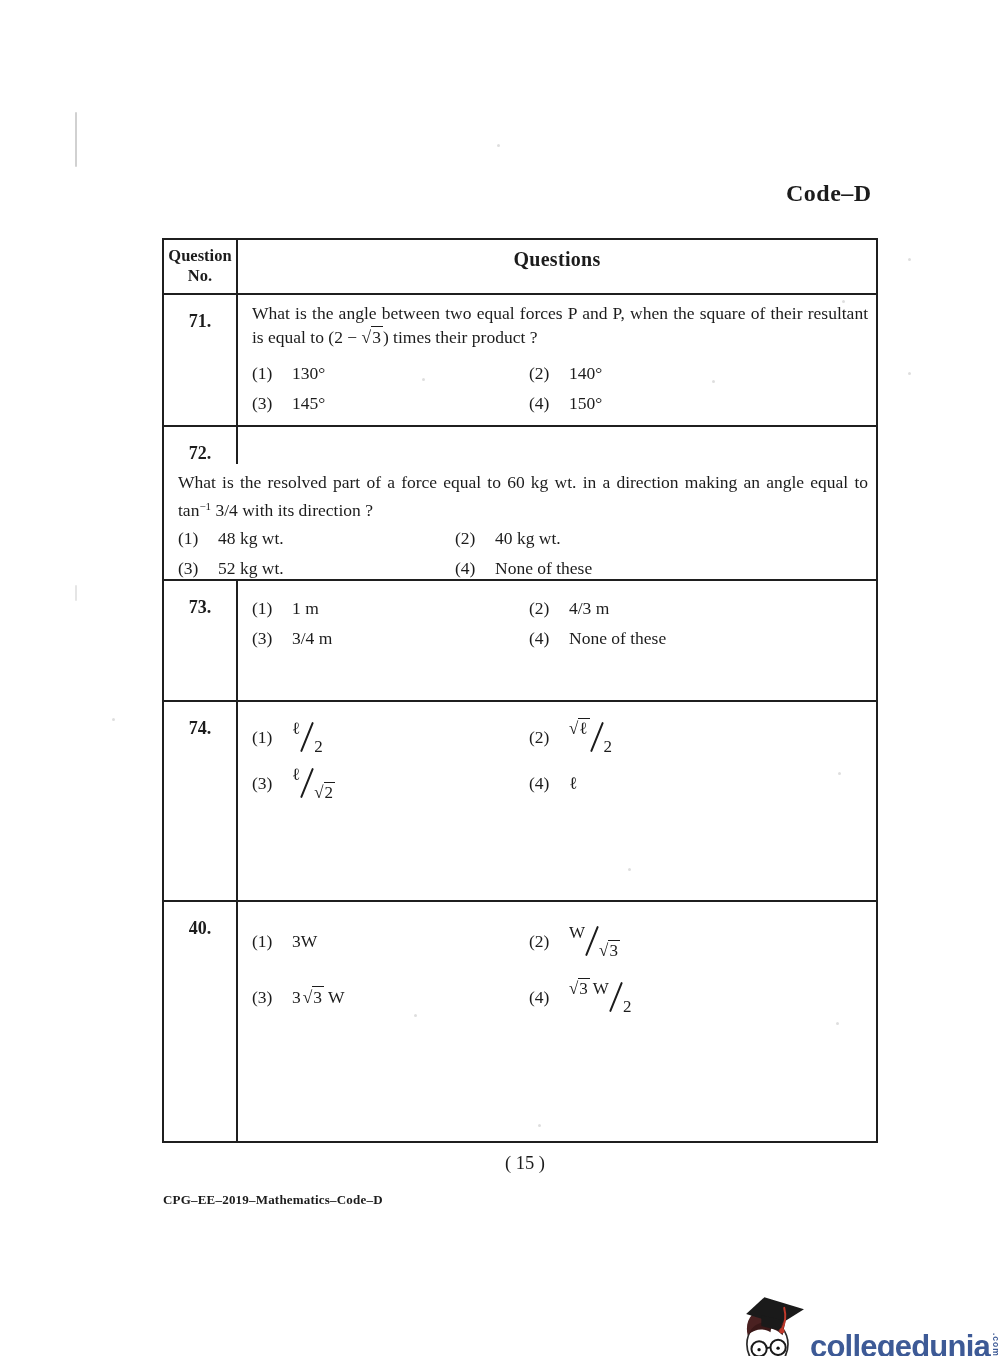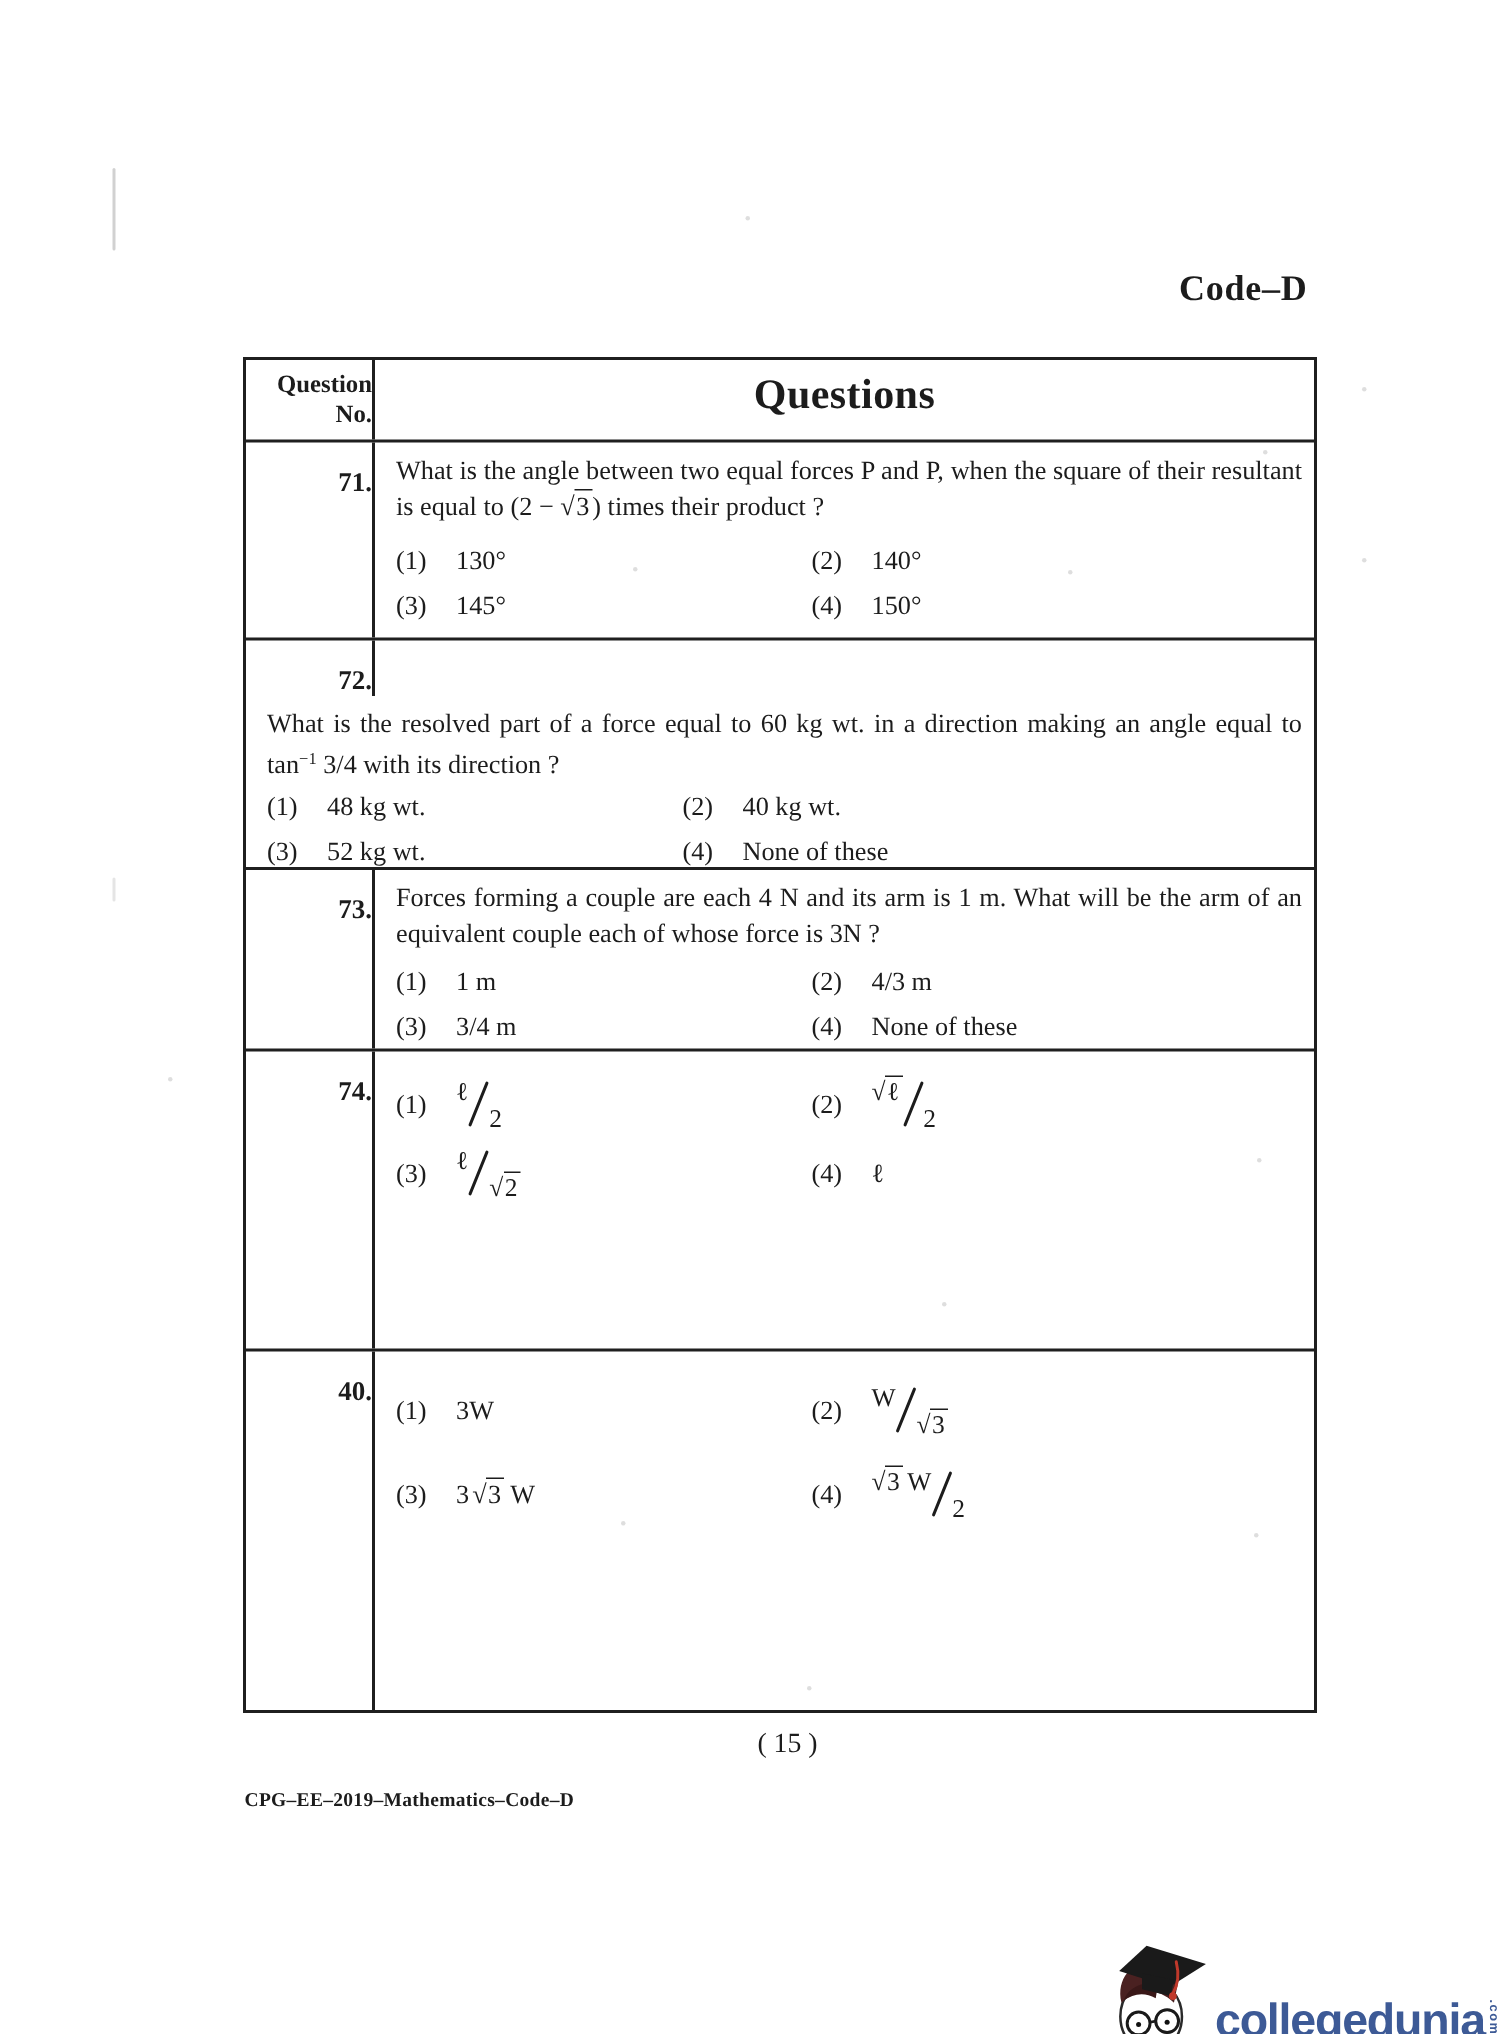--- a/index.html
+++ b/index.html
@@ -24,30 +24,30 @@
 
   
   .qtable {
     position:absolute; left:162px; top:238px; width:716px;
     border:2px solid #1f1f1f;
     box-sizing:border-box;
   }
   .trow { display:flex; box-sizing:border-box; }
   .trow + .trow { border-top:2px solid #1f1f1f; }
   .c1 {
-    width:86px; flex:none;
+    width:74px; flex:none;
     border-right:2px solid #1f1f1f;
     box-sizing:border-box;
-    text-align:right;
+    text-align:center;
   }
   .c2 { flex:1; box-sizing:border-box; }
 
   .hrow { min-height:53px; }
   .h1 { padding-top:6px; font-weight:bold; font-size:16.5px; line-height:20px; }
-  .h2 { padding-top:8px; font-weight:bold; font-size:28px; text-align:center; letter-spacing:.3px; }
+  .h2 { padding-top:8px; font-weight:bold; font-size:20px; text-align:center; letter-spacing:.3px; }
 
   .r71 { min-height:132px; }
   .r72 { min-height:118px;flex-direction:column; }
   .r73 { min-height:121px; }
   .r74 { min-height:200px; }
   .r75 { min-height:241px; }
 
   .num-cell { padding-top:16px; font-weight:bold; font-size:18px; }
   .q-cell  { padding:7px 8px 0 14px; }
   .q-text  { margin:0; font-size:17.5px; line-height:23.5px; text-align:justify; }
@@ -190,21 +190,20 @@
               <span class="olabel">(4)</span>
               <span class="oval">None of these</span>
             </div>
         </div>
       </div>
     </div>
 
     <div class="trow r73">
       <div class="c1 num-cell">73.</div>
       <div class="c2 q-cell">
-        <p class="q-text">Forces forming a couple are each 4 N and its arm is 1 m. What will be the arm of an equivalent couple each of whose force is 3N ?</p>
         <div class="opts opts-73">
           <div class="opt">
               <span class="olabel">(1)</span>
               <span class="oval">1 m</span>
             </div>
           <div class="opt">
               <span class="olabel">(2)</span>
               <span class="oval">4/3 m</span>
             </div>
           <div class="opt">

